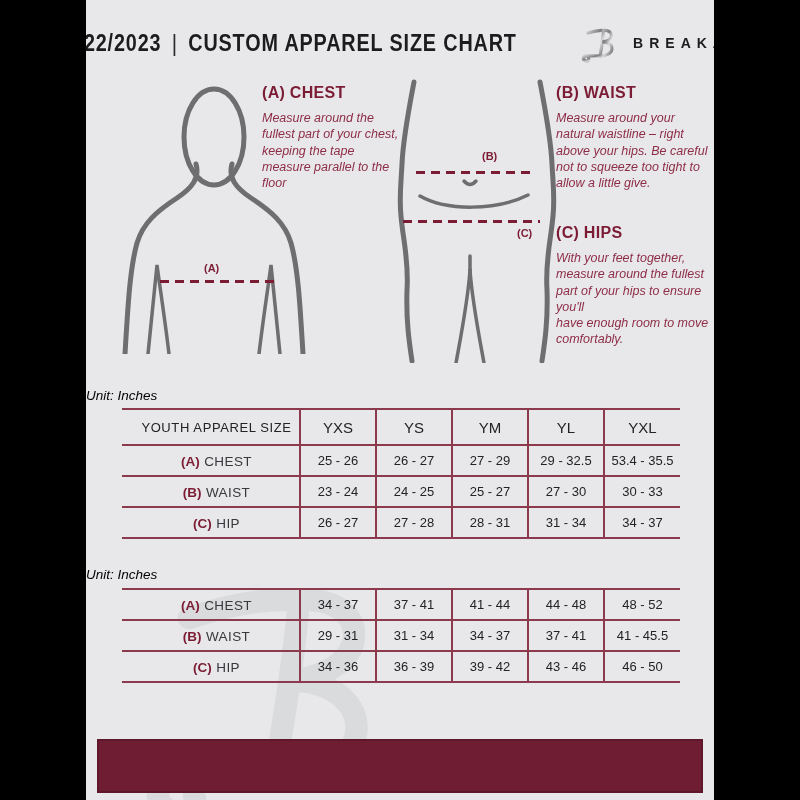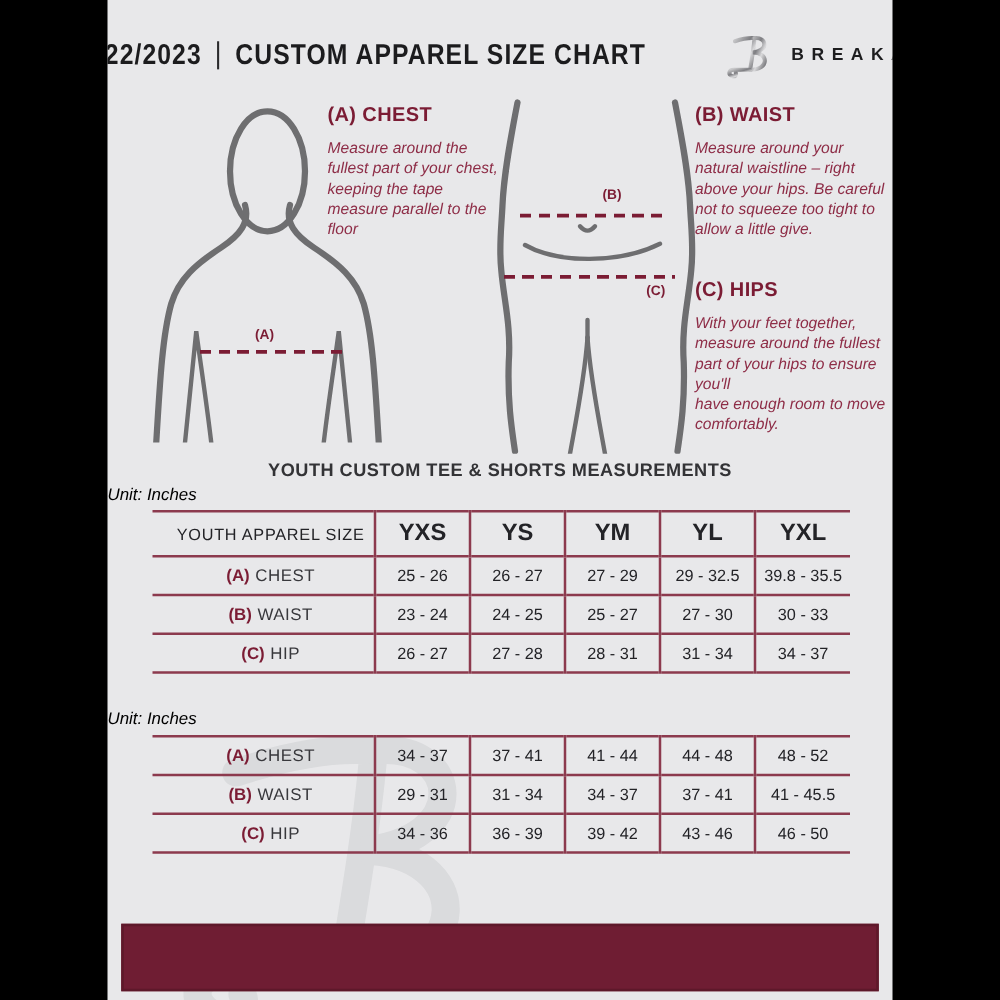--- a/index.html
+++ b/index.html
@@ -54,21 +54,21 @@
     position:absolute;width:558px;border-collapse:collapse;table-layout:fixed;
     background:transparent;
   }
   table.size-table tr{border-bottom:2px solid #8c3a4e;}
   table.size-table tr:first-child{border-top:2.5px solid #8c3a4e;}
   table.size-table td{padding:0;text-align:center;vertical-align:middle;color:#232327;}
   table.size-table td + td{border-left:2px solid #8c3a4e;}
   table.size-table td.lbl{text-align:center;padding-left:12px;}
   .hdr-row td{height:34px;}
   .data-row td{height:29px;}
-  .col-head{font-size:19px;font-weight:bold;color:#28282c;}
+  .col-head{font-size:15px;font-weight:normal;color:#28282c;}
   .table-key{font-size:13px;color:#323236;letter-spacing:0.6px;}
   .row-prefix{font-weight:bold;color:#7b1c34;font-size:13.5px;}
   .row-label{font-size:13.5px;color:#38383c;letter-spacing:0.4px;}
   .cell-val{font-size:13px;color:#1f1f23;}
   
   .footer-bar{
     position:absolute;left:11px;top:739px;width:602px;height:50px;
     background:#6f1d33;border:2px solid #5e182a;
   }
   .watermark{position:absolute;left:48px;top:548px;opacity:0.85;}
@@ -146,21 +146,20 @@
   <div class="measure-heading" style="left:176px;top:84px;">(A) CHEST</div>
   <div class="measure-text" style="left:176px;top:110px;width:140px;">Measure around the fullest part of your chest, keeping the tape measure parallel to the floor</div>
 
   <div class="measure-heading" style="left:470px;top:84px;">(B) WAIST</div>
   <div class="measure-text" style="left:470px;top:110px;width:152px;">Measure around your natural waistline – right above your hips. Be careful not to squeeze too tight to allow a little give.</div>
 
   <div class="measure-heading" style="left:470px;top:224px;">(C) HIPS</div>
   <div class="measure-text" style="left:470px;top:250px;width:158px;">With your feet together, measure around the fullest part of your hips to ensure you'll
 have enough room to move comfortably.</div>
 
-  <div class="section-title" style="top:369px;">YOUTH CUSTOM TEE &amp; SHORTS MEASUREMENTS</div>
   <div class="section-unit" style="top:388px;">Unit: Inches</div>
 
   <table class="size-table" style="left:36px;top:408px;">
     <colgroup>
         <col style="width:178px">
         <col style="width:76px">
         <col style="width:76px">
         <col style="width:76px">
         <col style="width:76px">
         <col style="width:76px">
@@ -173,21 +172,21 @@
       <td class="col-head">YM</td>
       <td class="col-head">YL</td>
       <td class="col-head">YXL</td>
     </tr>
     <tr class="data-row">
       <td class="lbl"><span class="row-prefix">(A)</span> <span class="row-label">CHEST</span></td>
       <td class="cell-val">25 - 26</td>
       <td class="cell-val">26 - 27</td>
       <td class="cell-val">27 - 29</td>
       <td class="cell-val">29 - 32.5</td>
-      <td class="cell-val">39.8 - 35.5</td>
+      <td class="cell-val">53.4 - 35.5</td>
     </tr>
     <tr class="data-row">
       <td class="lbl"><span class="row-prefix">(B)</span> <span class="row-label">WAIST</span></td>
       <td class="cell-val">23 - 24</td>
       <td class="cell-val">24 - 25</td>
       <td class="cell-val">25 - 27</td>
       <td class="cell-val">27 - 30</td>
       <td class="cell-val">30 - 33</td>
     </tr>
     <tr class="data-row">

